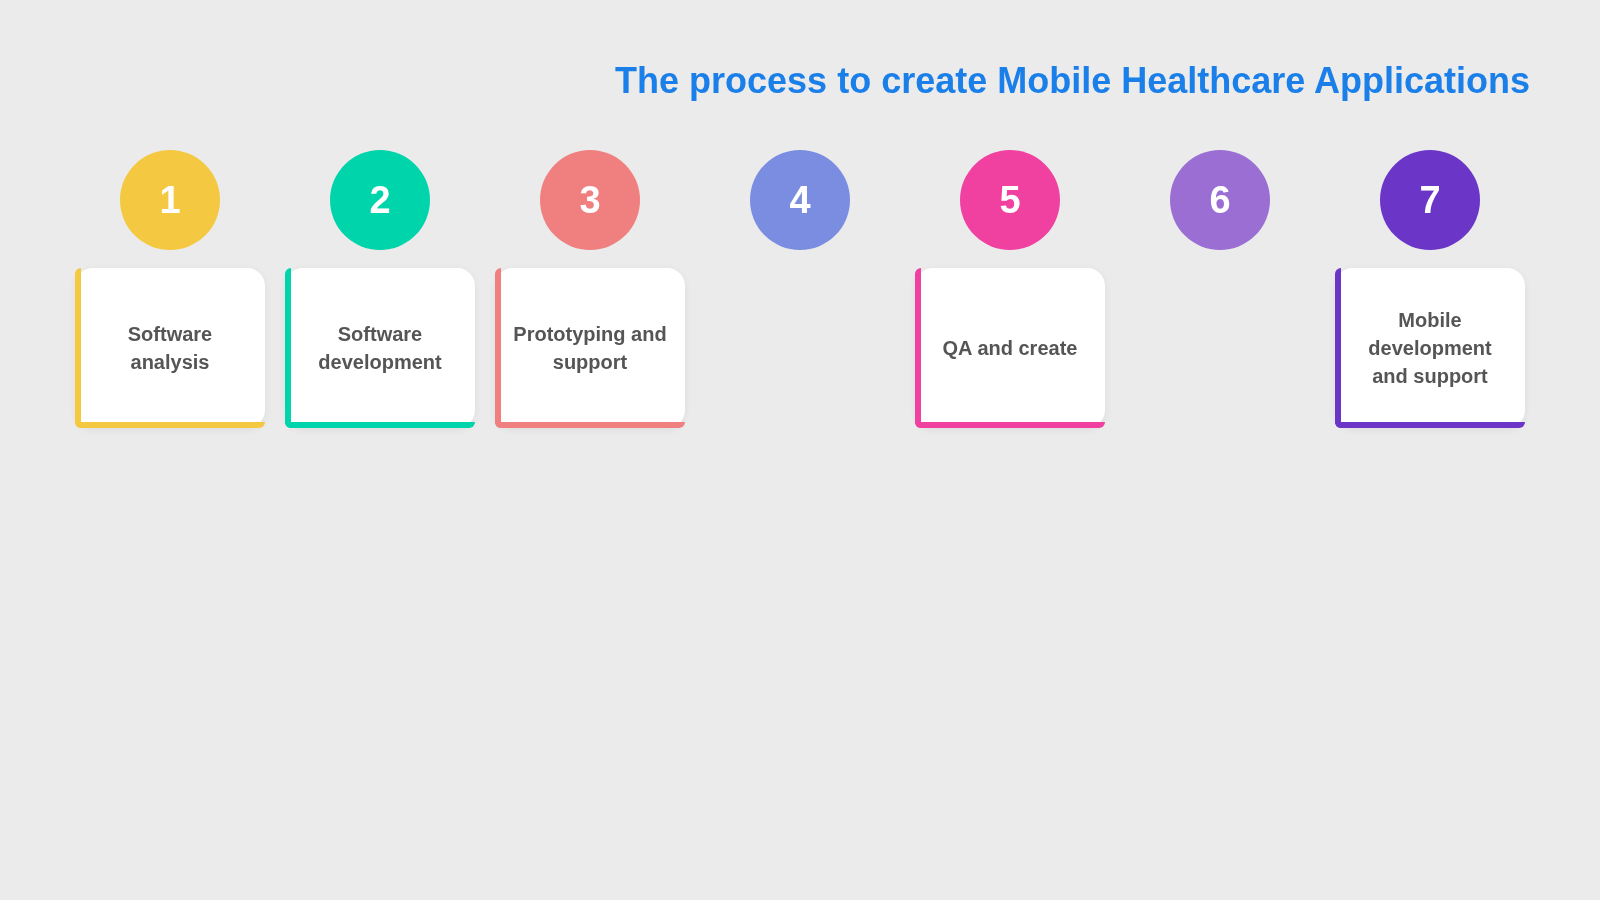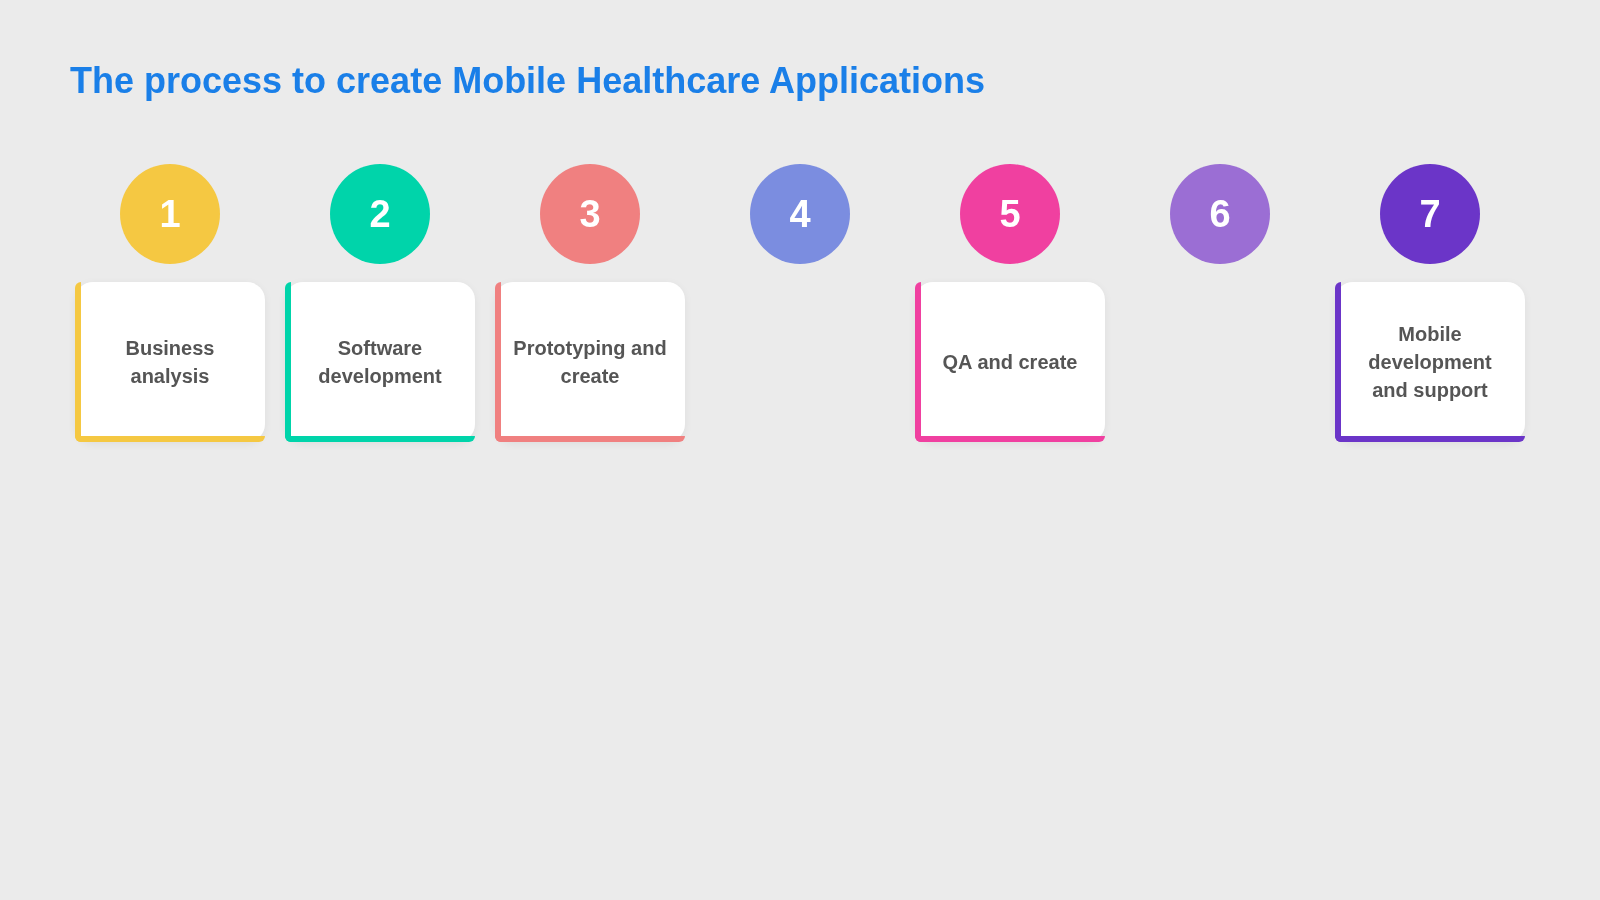--- a/index.html
+++ b/index.html
@@ -16,21 +16,22 @@
       width: 1600px;
       height: 900px;
       background: #ebebeb;
       padding: 60px 70px;
     }
 
     .title {
       font-size: 36px;
       font-weight: 700;
       color: #1a7fe8;
-      margin-bottom: 62px;
+      margin-bottom: 48px;
+      text-align: right;
     }
 
     .process-container {
       display: flex;
       flex-direction: row;
       align-items: flex-start;
       gap: 0px;
       justify-content: space-between;
     }
 
@@ -133,29 +134,29 @@
 </head>
 <body>
 
 <div class="page">
   <h1 class="title">The process to create Mobile Healthcare Applications</h1>
 
   <div class="process-container" id="steps-container">
 
   <div class="step step-1">
         <div class="circle">1</div>
-        <div class="card">Business analysis</div>
+        <div class="card">Software analysis</div>
       </div>
       <div class="step step-2">
         <div class="circle">2</div>
         <div class="card">Software development</div>
       </div>
       <div class="step step-3">
         <div class="circle">3</div>
-        <div class="card">Prototyping and create</div>
+        <div class="card">Prototyping and support</div>
       </div>
       <div class="step step-4">
         <div class="circle">4</div>
       </div>
       <div class="step step-5">
         <div class="circle">5</div>
         <div class="card">QA and create</div>
       </div>
       <div class="step step-6">
         <div class="circle">6</div>

